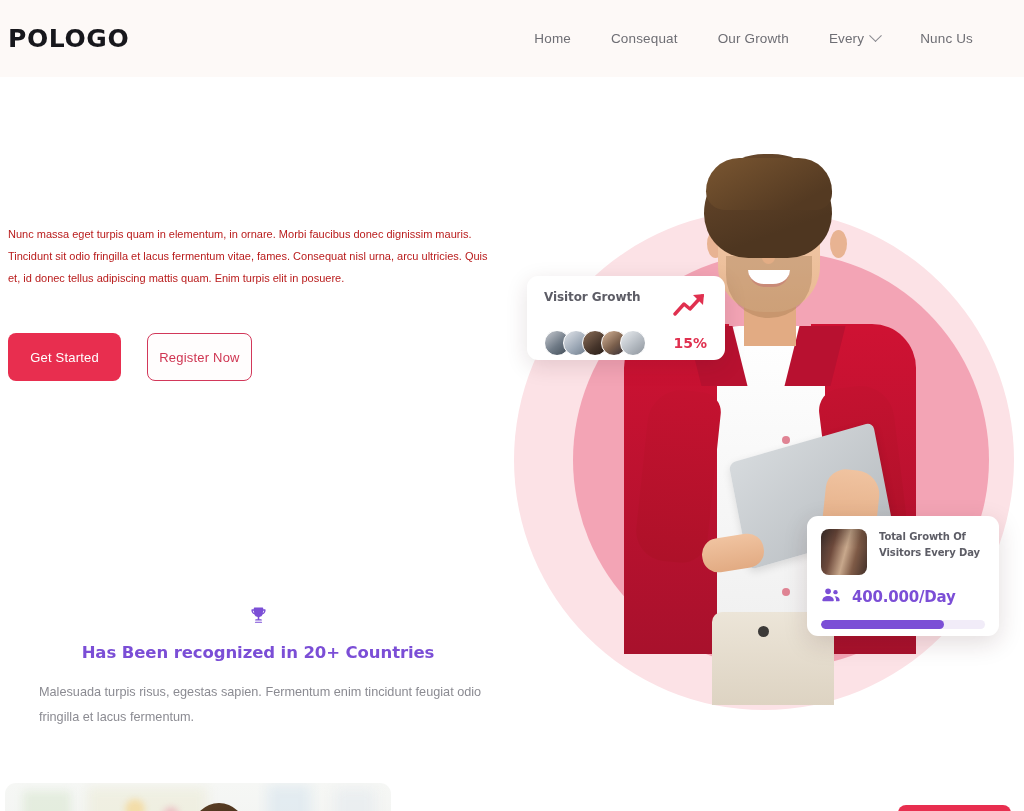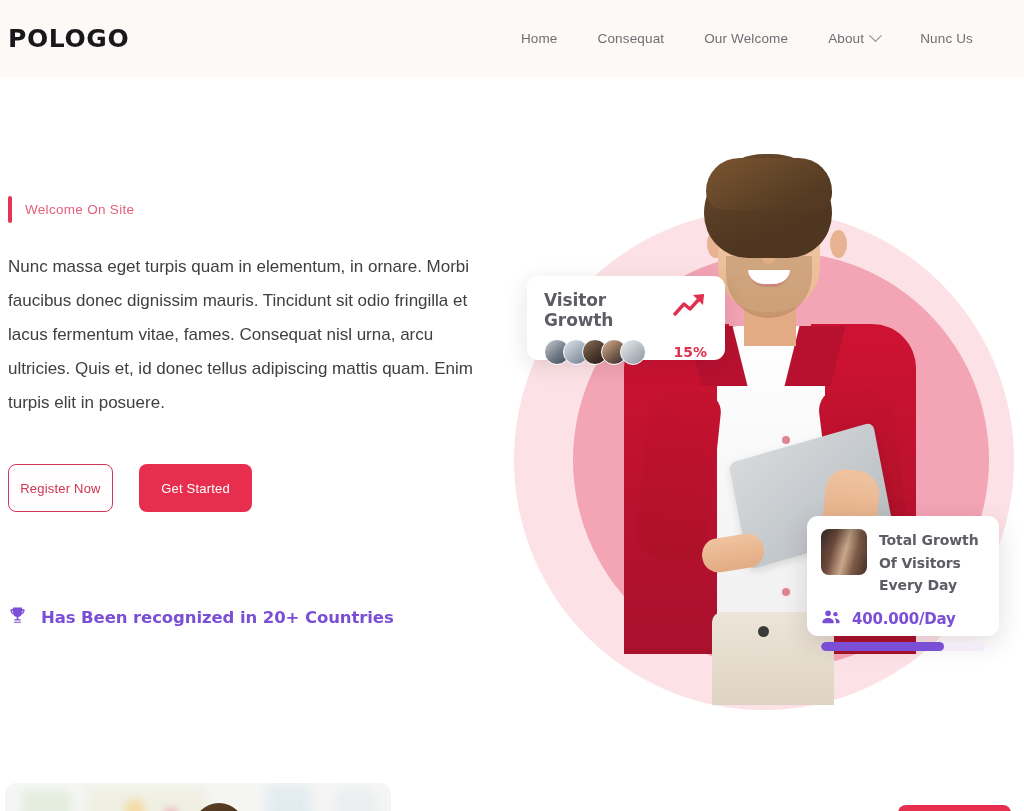--- a/index.html
+++ b/index.html
@@ -101,23 +101,23 @@
     line-height: 1.14;
     font-weight: 700;
     color: #17171c;
     letter-spacing: -0.3px;
     max-width: 430px;
     font-family: "DejaVu Sans", sans-serif;
   }
 
   .hero-desc {
     margin-top: 27px;
-    font-size: 17px;
+    font-size: 11px;
     line-height: 2.0;
-    color: #404040;
+    color: #b91c1c;
     max-width: 487px;
   }
 
   .hero-actions {
     margin-top: 44px;
     display: flex;
     align-items: center;
     gap: 26px;
   }
 
@@ -150,20 +150,21 @@
   .award {
     position: absolute;
     left: 8px;
     top: 606px;
     width: 500px;
   }
   .award-head {
     display: flex;
     align-items: center;
     gap: 14px;
+    flex-direction: column;
   }
   .award-title {
     font-size: 16.5px;
     font-weight: 700;
     color: #7b4ed6;
     letter-spacing: -0.1px;
     font-family: "DejaVu Sans", sans-serif;
   }
   .award-desc {
     margin-top: 18px;
@@ -371,21 +372,21 @@
     border-radius: 11px;
     box-shadow: 0 6px 22px rgba(60,20,30,0.13);
     padding: 14px 16px 0 17px;
   }
   .cv-row {
     display: flex;
     align-items: flex-start;
     justify-content: space-between;
   }
   .cv-title {
-    font-size: 17px;
+    font-size: 12px;
     font-weight: 700;
     color: #5d5d66;
     letter-spacing: -0.1px;
     font-family: "DejaVu Sans", sans-serif;
   }
   .cv-arrow { margin-top: 1px; }
   .cv-bottom {
     display: flex;
     align-items: center;
     justify-content: space-between;
@@ -428,21 +429,21 @@
   .ct-top { display: flex; gap: 12px; align-items: flex-start; }
   .ct-thumb {
     width: 46px; height: 46px;
     border-radius: 8px;
     flex: 0 0 46px;
     background:
       linear-gradient(180deg, rgba(0,0,0,0.18) 0%, rgba(0,0,0,0) 40%),
       linear-gradient(105deg,#3c2f2c 0%,#6e4a3c 28%,#c8a88c 52%,#7e5a46 72%,#412f28 100%);
   }
   .ct-title {
-    font-size: 14px;
+    font-size: 10px;
     font-weight: 700;
     line-height: 1.62;
     color: #5d5d66;
     letter-spacing: -0.1px;
     font-family: "DejaVu Sans", sans-serif;
   }
   .ct-stat {
     display: flex;
     align-items: center;
     gap: 11px;
@@ -507,24 +508,24 @@
   <header class="site-header">
     <div class="brand">POLOGO</div>
     <nav class="main-nav">
       <div class="nav-item">
         <span>Home</span>
       </div>
       <div class="nav-item">
         <span>Consequat</span>
       </div>
       <div class="nav-item">
-        <span>Our Welcome</span>
+        <span>Our Growth</span>
       </div>
       <div class="nav-item">
-        <span>About</span>
+        <span>Every</span>
         <span class="chev"></span>
       </div>
       <div class="nav-item">
         <span>Nunc Us</span>
       </div>
     </nav>
   </header>
 
   <div class="hero-right">
     <div class="blob-outer"></div>
@@ -558,41 +559,38 @@
       <div class="ph-fringe"></div>
       <div class="ph-arm-l"></div>
       <div class="ph-arm-r"></div>
       <div class="ph-tablet"></div>
       <div class="ph-hand-l"></div>
       <div class="ph-hand-r"></div>
     </div>
   </div>
 
   <section class="hero-left">
-    <div class="eyebrow">
-      <span class="eyebrow-bar"></span>
-      <span class="eyebrow-text">Welcome On Site</span>
-    </div>
     <p class="hero-desc">Nunc massa eget turpis quam in elementum, in ornare. Morbi faucibus donec dignissim mauris. Tincidunt sit odio fringilla et lacus fermentum vitae, fames. Consequat nisl urna, arcu ultricies. Quis et, id donec tellus adipiscing mattis quam. Enim turpis elit in posuere.</p>
     <div class="hero-actions">
+      <button class="btn btn-primary">Get Started</button>
       <button class="btn btn-outline">Register Now</button>
-      <button class="btn btn-primary">Get Started</button>
     </div>
   </section>
 
   <section class="award">
     <div class="award-head">
       <span>
         <svg width="19" height="19" viewBox="0 0 24 24" fill="#7b4ed6">
           <path d="M18 4h2.2c.5 0 .8.4.8.9 0 2.6-1.5 4.7-3.6 5.4A6 6 0 0 1 13 14v2.6h2.2c.6 0 1 .5 1 1.1v.6H7.8v-.6c0-.6.4-1.1 1-1.1H11V14a6 6 0 0 1-4.4-3.7C4.5 9.6 3 7.5 3 4.9c0-.5.3-.9.8-.9H6V3c0-.6.4-1 1-1h10c.6 0 1 .4 1 1v1ZM6 6H4.8c.2 1.4 1 2.5 2 3A8 8 0 0 1 6 6Zm12 0a8 8 0 0 1-.8 3c1-.5 1.8-1.6 2-3H18Z"></path>
           <path d="M8.2 20h7.6c.4 0 .7.3.7.7v.6H7.5v-.6c0-.4.3-.7.7-.7Z"></path>
         </svg>
       </span>
       <span class="award-title">Has Been recognized in 20+ Countries</span>
     </div>
+    <p class="award-desc">Malesuada turpis risus, egestas sapien. Fermentum enim tincidunt feugiat odio fringilla et lacus fermentum.</p>
   </section>
 
   <div class="card-visitor">
     <div class="cv-row">
       <div class="cv-title">Visitor Growth</div>
       <span class="cv-arrow">
         <svg width="36" height="26" viewBox="0 0 36 26">
           <path d="M2 23 L11 13 L17 18 L29 5" stroke="#e0304f" stroke-width="3.4" fill="none" stroke-linecap="round" stroke-linejoin="round"></path>
           <path d="M20 4 L31 3 L30 14 Z" fill="#e0304f"></path>
         </svg>

